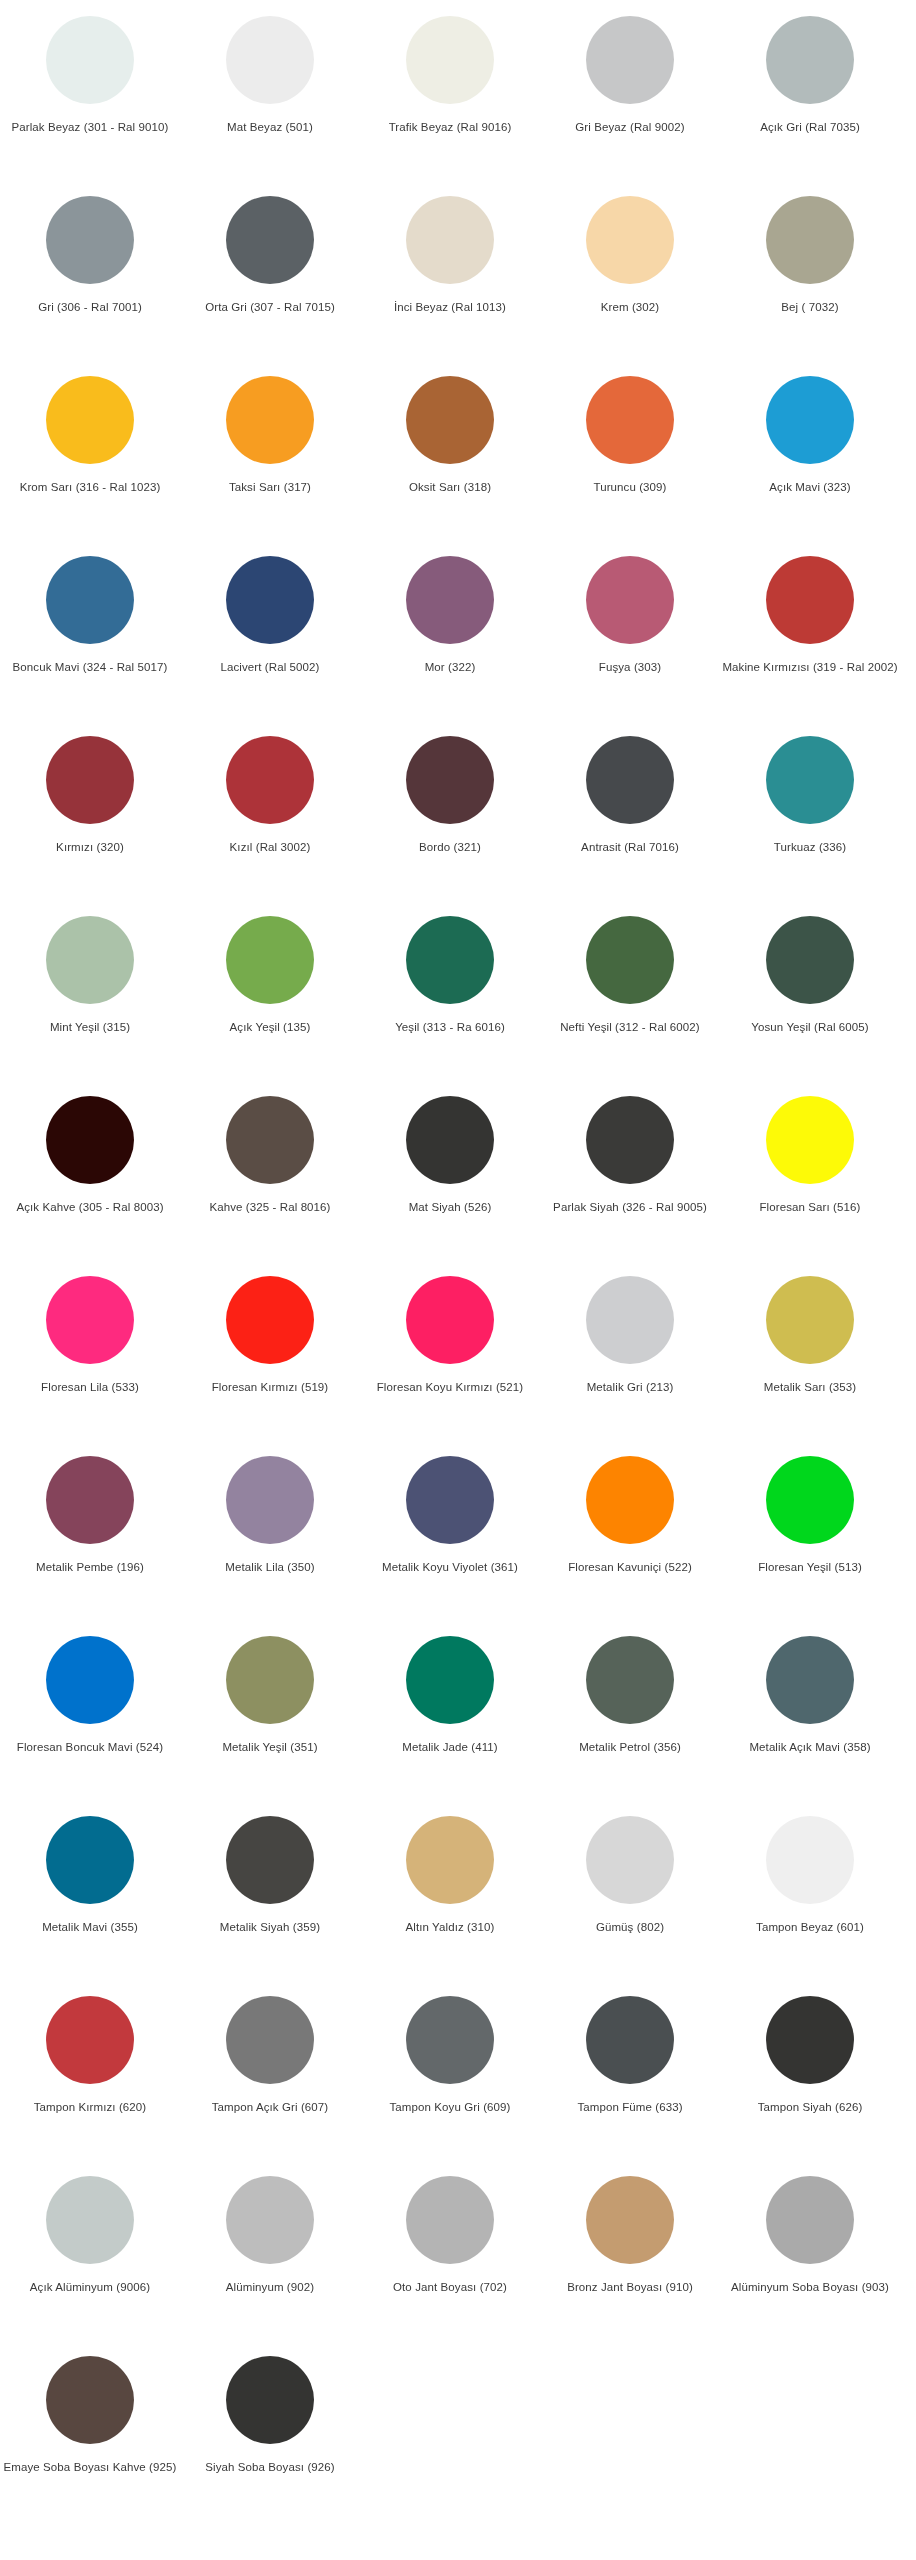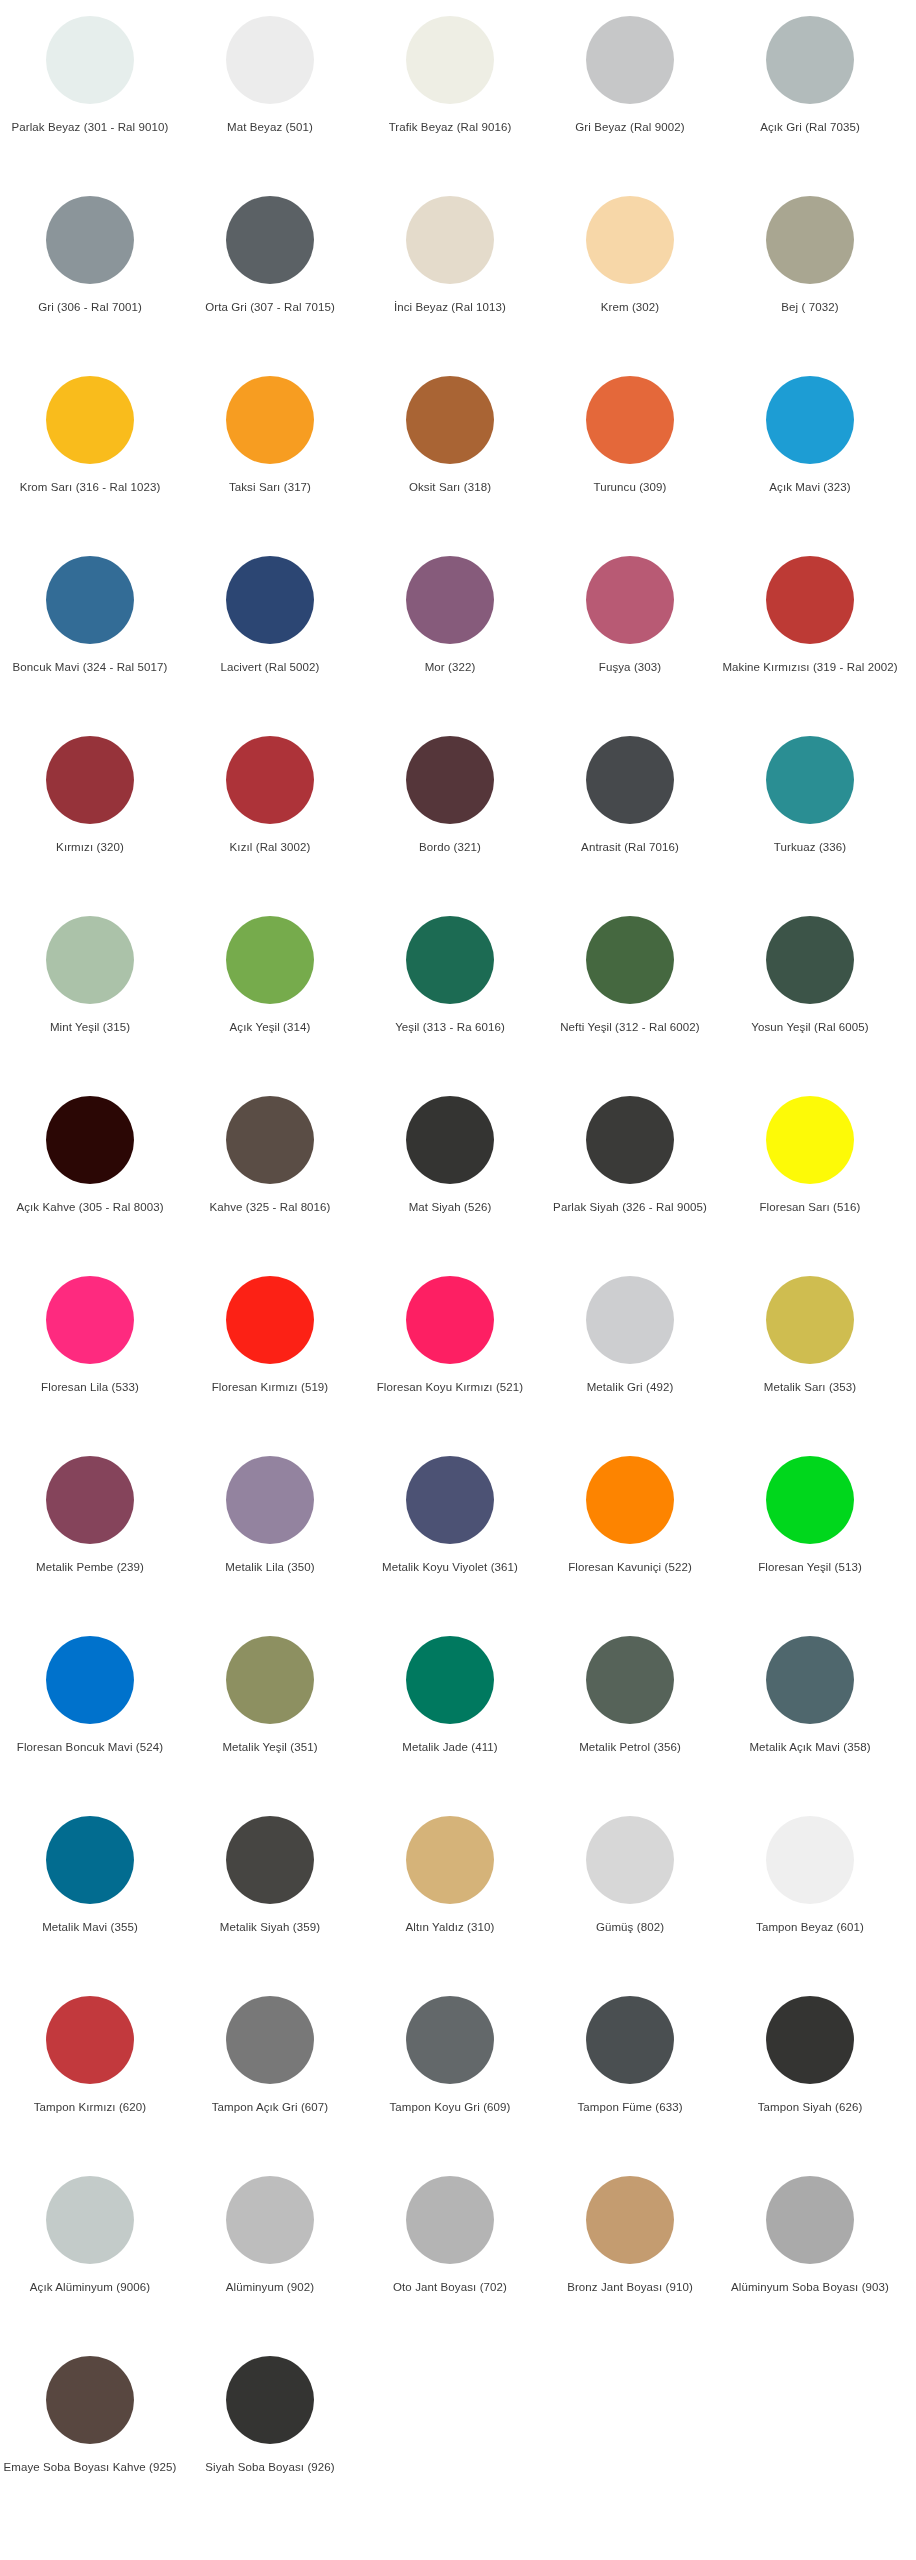--- a/index.html
+++ b/index.html
@@ -151,21 +151,21 @@
     <div class="swatch-cell">
       <div class="swatch-dot" style="background-color: rgb(42, 142, 147);"></div>
       <div class="swatch-label">Turkuaz (336)</div>
     </div>
     <div class="swatch-cell">
       <div class="swatch-dot" style="background-color: rgb(171, 194, 169);"></div>
       <div class="swatch-label">Mint Yeşil (315)</div>
     </div>
     <div class="swatch-cell">
       <div class="swatch-dot" style="background-color: rgb(118, 171, 76);"></div>
-      <div class="swatch-label">Açık Yeşil (314)</div>
+      <div class="swatch-label">Açık Yeşil (135)</div>
     </div>
     <div class="swatch-cell">
       <div class="swatch-dot" style="background-color: rgb(28, 107, 83);"></div>
       <div class="swatch-label">Yeşil (313 - Ra 6016)</div>
     </div>
     <div class="swatch-cell">
       <div class="swatch-dot" style="background-color: rgb(69, 104, 64);"></div>
       <div class="swatch-label">Nefti Yeşil (312 - Ral 6002)</div>
     </div>
     <div class="swatch-cell">
@@ -199,29 +199,29 @@
     <div class="swatch-cell">
       <div class="swatch-dot" style="background-color: rgb(252, 33, 21);"></div>
       <div class="swatch-label">Floresan Kırmızı (519)</div>
     </div>
     <div class="swatch-cell">
       <div class="swatch-dot" style="background-color: rgb(253, 31, 99);"></div>
       <div class="swatch-label">Floresan Koyu Kırmızı (521)</div>
     </div>
     <div class="swatch-cell">
       <div class="swatch-dot" style="background-color: rgb(205, 206, 208);"></div>
-      <div class="swatch-label">Metalik Gri (492)</div>
+      <div class="swatch-label">Metalik Gri (213)</div>
     </div>
     <div class="swatch-cell">
       <div class="swatch-dot" style="background-color: rgb(207, 189, 80);"></div>
       <div class="swatch-label">Metalik Sarı (353)</div>
     </div>
     <div class="swatch-cell">
       <div class="swatch-dot" style="background-color: rgb(133, 68, 91);"></div>
-      <div class="swatch-label">Metalik Pembe (239)</div>
+      <div class="swatch-label">Metalik Pembe (196)</div>
     </div>
     <div class="swatch-cell">
       <div class="swatch-dot" style="background-color: rgb(147, 131, 159);"></div>
       <div class="swatch-label">Metalik Lila (350)</div>
     </div>
     <div class="swatch-cell">
       <div class="swatch-dot" style="background-color: rgb(76, 82, 116);"></div>
       <div class="swatch-label">Metalik Koyu Viyolet (361)</div>
     </div>
     <div class="swatch-cell">

